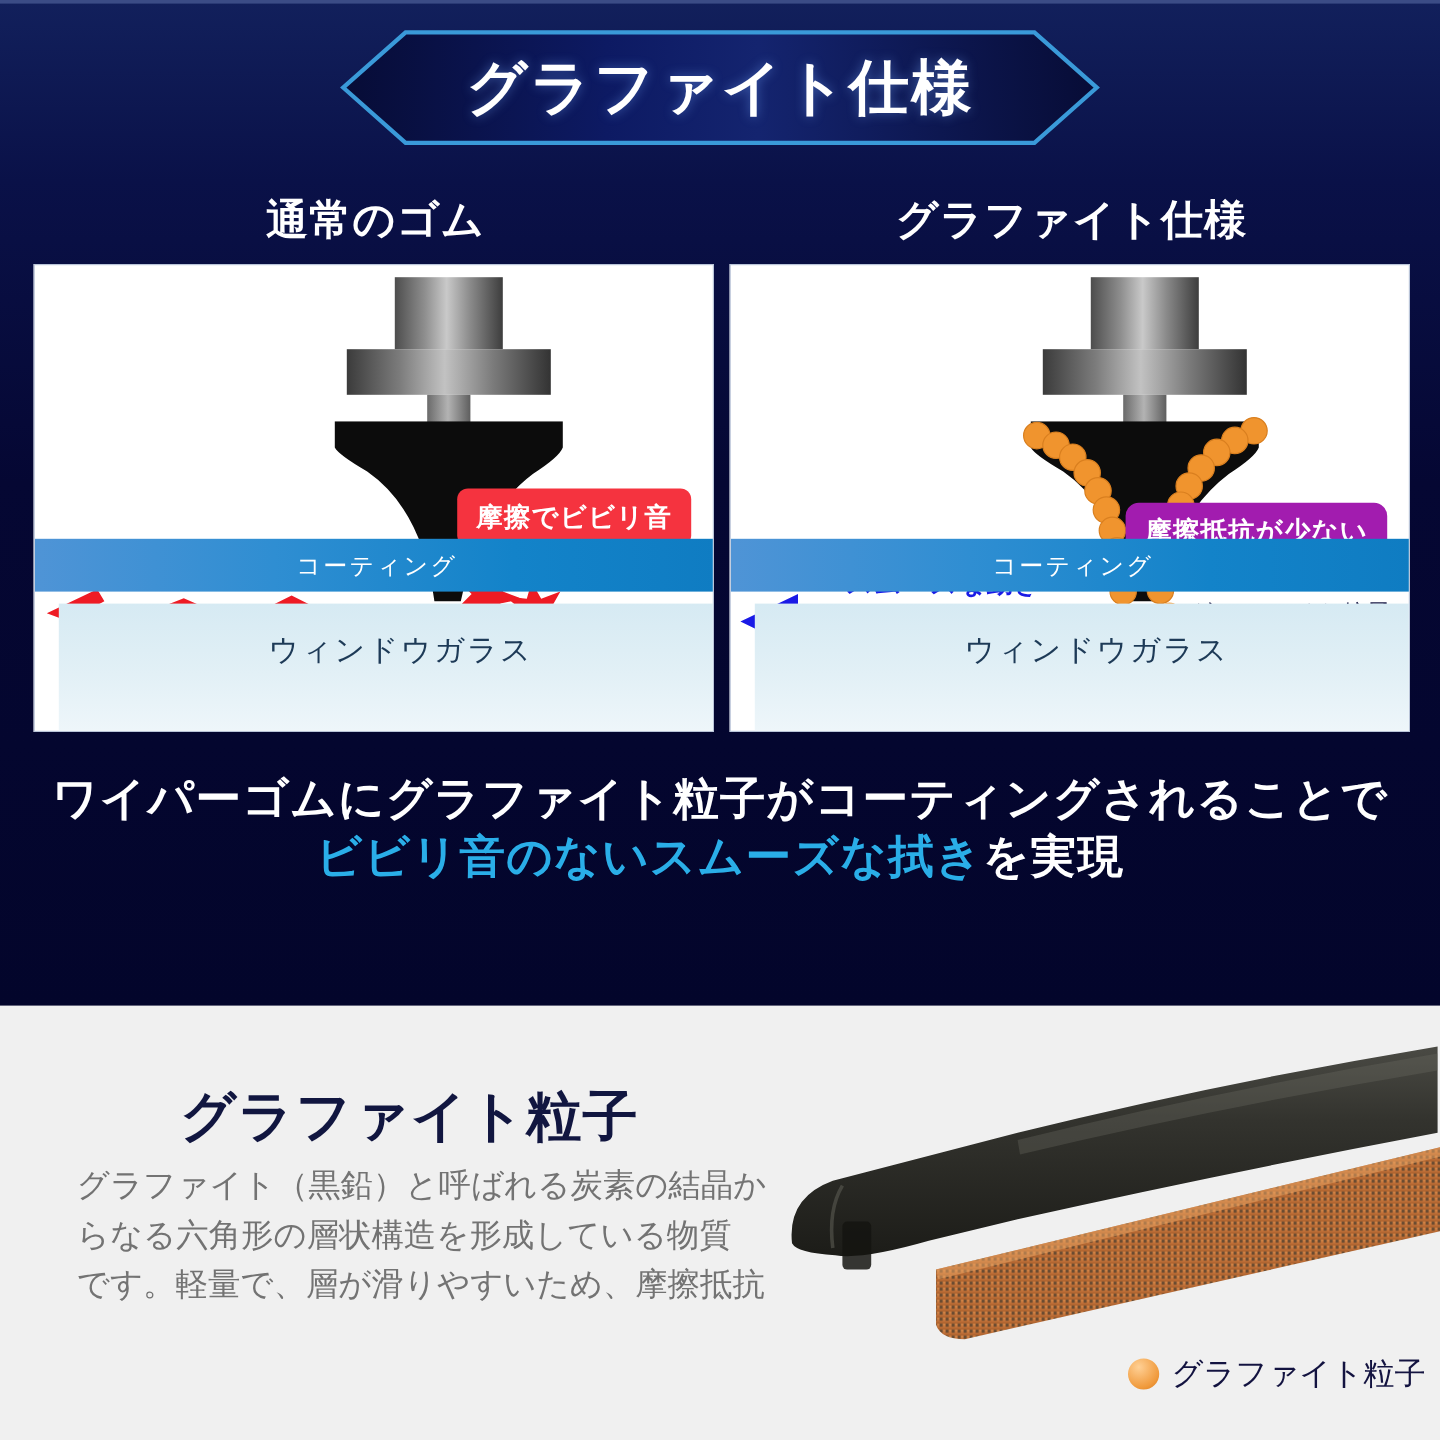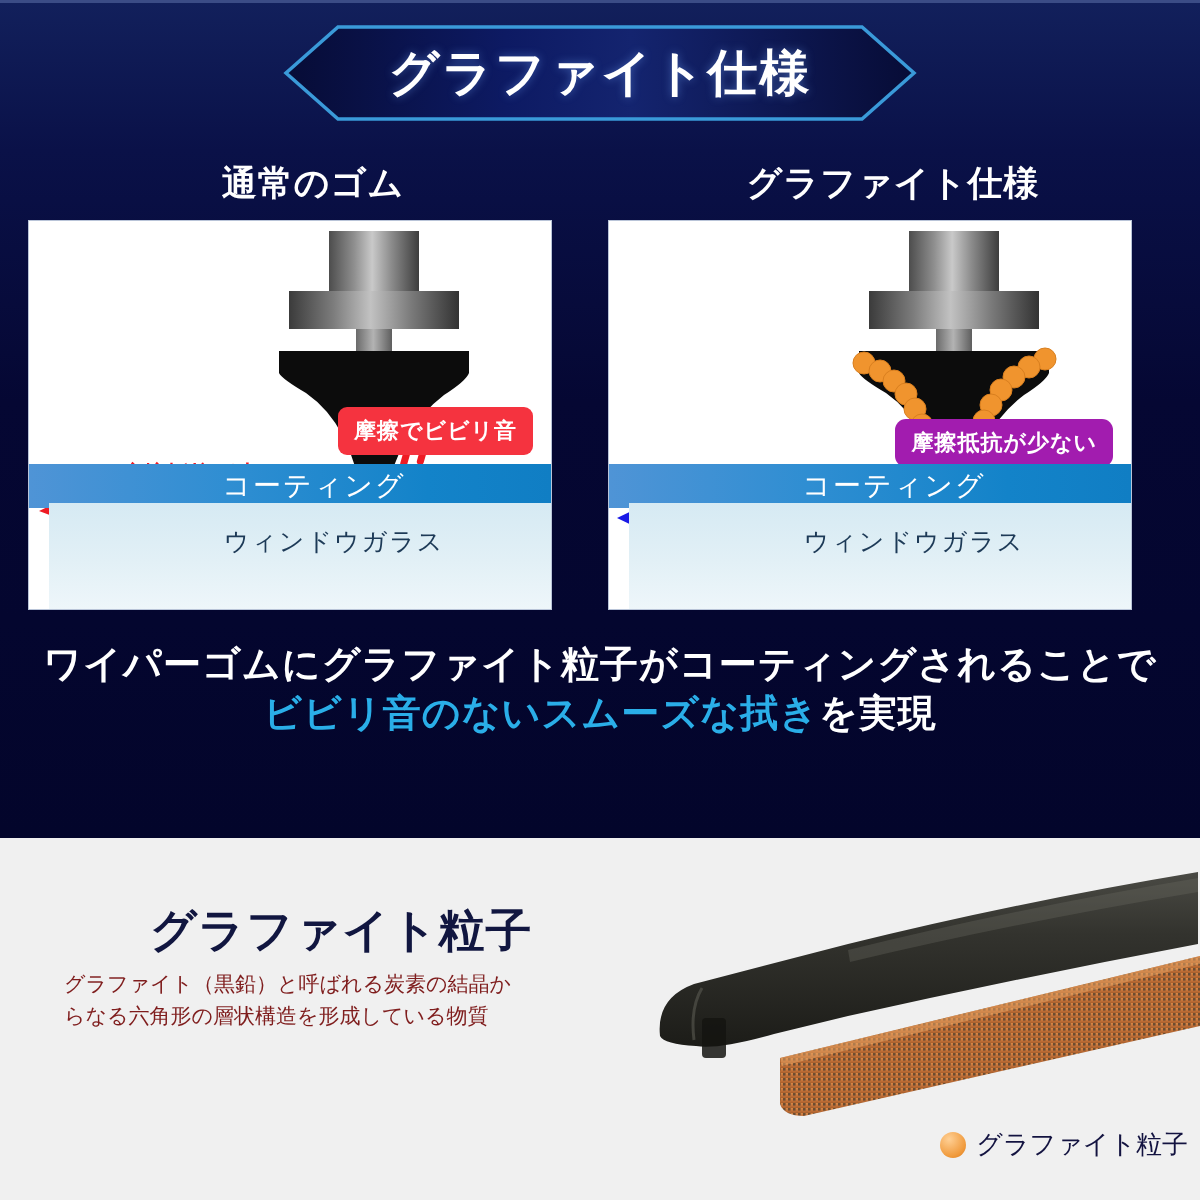--- a/index.html
+++ b/index.html
@@ -8,21 +8,20 @@
     font-family:"Liberation Sans","DejaVu Sans",sans-serif;
     background:#0a0a32;
     overflow:hidden;
     position:relative;
   }
 
   
   #top-section{
     position:absolute; left:0; top:0; width:1200px; height:838px;
     background:linear-gradient(180deg,#12205c 0%,#0a1148 18%,#050733 48%,#03052b 100%);
-    font-family:Liberation Mono, monospace;
   }
   #top-hairline{
     position:absolute;left:0;top:0;width:1200px;height:3px;
     background:#3b4c86;
   }
 
   
   #header-banner{
     position:absolute; left:283px; top:24px; width:634px; height:98px;
   }
@@ -37,21 +36,21 @@
   
   .panel{ position:absolute; top:152px; width:570px; height:468px; }
   #panel-left{ left:28px; }
   #panel-right{ left:608px; }
   .panel-title{
     position:absolute; left:0; top:0; width:100%; height:62px;
     display:flex; align-items:center; justify-content:center;
     color:#fff; font-size:35px; font-weight:bold; letter-spacing:1px;
   }
   .panel-box{
-    position:absolute; left:0; top:68px; width:524px; height:390px;
+    position:absolute; left:0; top:68px; width:567px; height:390px;
     background:#fff; border:1px solid #b9c4d8; overflow:hidden;
   }
 
   
   .holder{ position:absolute; }
   .holder .cap{
     position:absolute; left:95px; top:0; width:90px; height:60px;
     background:linear-gradient(90deg,#4d4d4d 0%,#8f8f8f 28%,#c9c9c9 48%,#8a8a8a 70%,#3d3d3d 100%);
   }
   .holder .flange{
@@ -59,24 +58,24 @@
     background:linear-gradient(90deg,#3b3b3b 0%,#7c7c7c 26%,#c2c2c2 48%,#7a7a7a 72%,#333 100%);
   }
   .holder .neck{
     position:absolute; left:122px; top:98px; width:36px; height:24px;
     background:linear-gradient(90deg,#6a6a6a,#b3b3b3 48%,#5e5e5e);
   }
   .blade{ position:absolute; }
 
   
   .coating{
-    position:absolute; left:0; bottom:101px; width:570px; height:44px;
+    position:absolute; left:0; bottom:116px; width:570px; height:44px;
     background:linear-gradient(90deg,#4f94d6 0%,#2f8ed2 35%,#1383c9 70%,#0f7cc2 100%);
     display:flex; align-items:center; justify-content:center;
-    color:#fff; font-size:28px; letter-spacing:2px;
+    color:#fff; font-size:20px; letter-spacing:2px;
   }
   .glass{
     position:absolute; left:0; bottom:0; width:570px; height:106px;
     background:linear-gradient(180deg,#d6eaf3 0%,#e2f0f6 55%,#eef6fa 100%);
     display:flex; align-items:flex-start; justify-content:center;
     padding-top:22px; color:#1d3a57; font-size:25px; letter-spacing:2px;margin-left:20px;
   }
 
   
   .badge{
@@ -126,21 +125,21 @@
   #bottom-section{
     position:absolute; left:0; top:838px; width:1200px; height:362px;
     background:#f0f0f0;
   }
   #bottom-heading{
     position:absolute; left:150px; top:62px;
     font-size:46px; font-weight:bold; color:#111640; letter-spacing:1px;
   }
   #bottom-body{
     position:absolute; left:64px; top:130px; width:570px;
-    font-size:21px; line-height:1.52; color:#7f1d1d;
+    font-size:27px; line-height:1.52; color:#737373;
   }
   #bottom-body div{ white-space:nowrap; }
 
   
   #photo{
     position:absolute; left:598px; top:20px; width:602px; height:320px;
     overflow:hidden;
   }
   #legend{
     position:absolute; right:12px; bottom:16px;
@@ -276,20 +275,21 @@
     </div>
   </div>
 </div>
 
 <div id="bottom-section">
   <div id="bottom-heading">グラファイト粒子</div>
 
   <div id="bottom-body">
     <div>グラファイト（黒鉛）と呼ばれる炭素の結晶か</div>
     <div>らなる六角形の層状構造を形成している物質</div>
+    <div>です。軽量で、層が滑りやすいため、摩擦抵抗</div>
   </div>
 
   <div id="photo">
     <svg width="602" height="320">
       <defs>
         <linearGradient id="rubg" x1="0" y1="0" x2="0" y2="1">
           <stop offset="0" stop-color="#4a4a44"></stop>
           <stop offset="0.35" stop-color="#33332e"></stop>
           <stop offset="1" stop-color="#1c1c18"></stop>
         </linearGradient>

